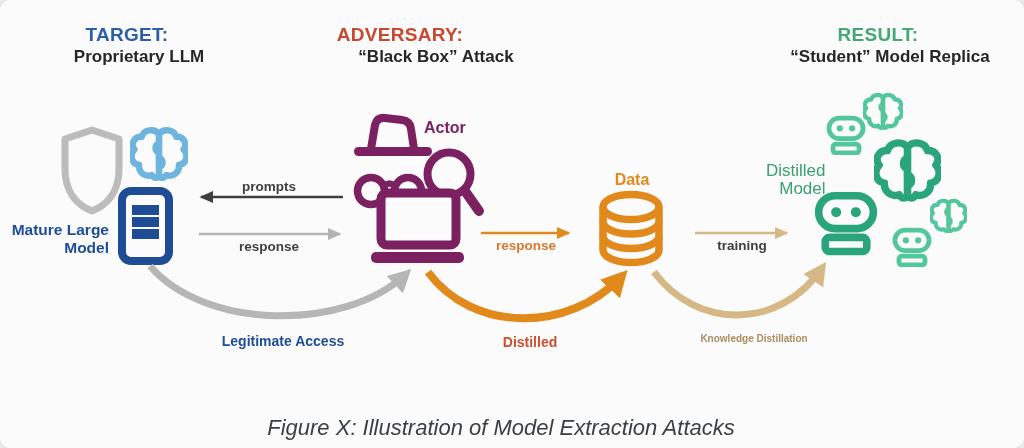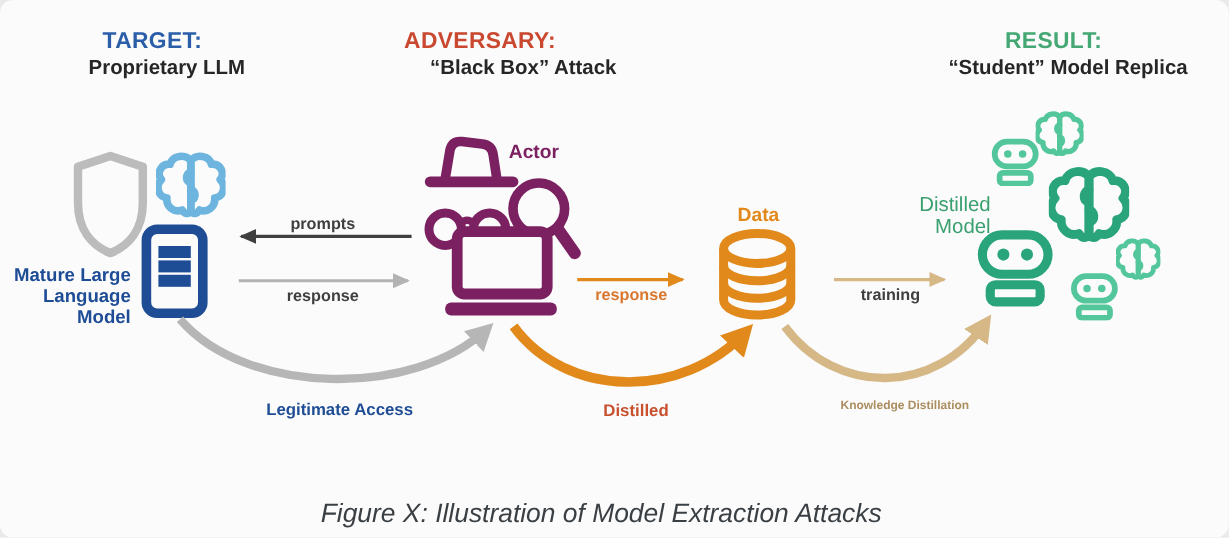--- a/index.html
+++ b/index.html
@@ -139,21 +139,20 @@
   <div class="abs ctr sub" style="left:127px;top:47px">Proprietary LLM</div>
 
   <div class="abs ctr hdr" style="left:400px;top:24px;color:var(--red)">ADVERSARY:</div>
   <div class="abs ctr sub" style="left:424px;top:47px">“Black Box” Attack</div>
 
   <div class="abs ctr hdr" style="left:878px;top:24px;color:var(--green-header)">RESULT:</div>
   <div class="abs ctr sub" style="left:878px;top:47px">“Student” Model Replica</div>
 
   <div class="abs llm-label" style="left:3px;top:221px;width:106px">
     <div>Mature Large</div>
-    <div>Language</div>
     <div>Model</div>
   </div>
 
   <div class="abs" style="left:424px;top:119px;color:var(--purple);font-size:16px;font-weight:bold">Actor</div>
 
   <div class="abs ctr lbl" style="left:269px;top:179px">prompts</div>
   <div class="abs ctr lbl" style="left:269px;top:239px">response</div>
   <div class="abs ctr lbl" style="left:526px;top:238px;color:var(--orange-label)">response</div>
   <div class="abs ctr lbl" style="left:742px;top:238px">training</div>
 

